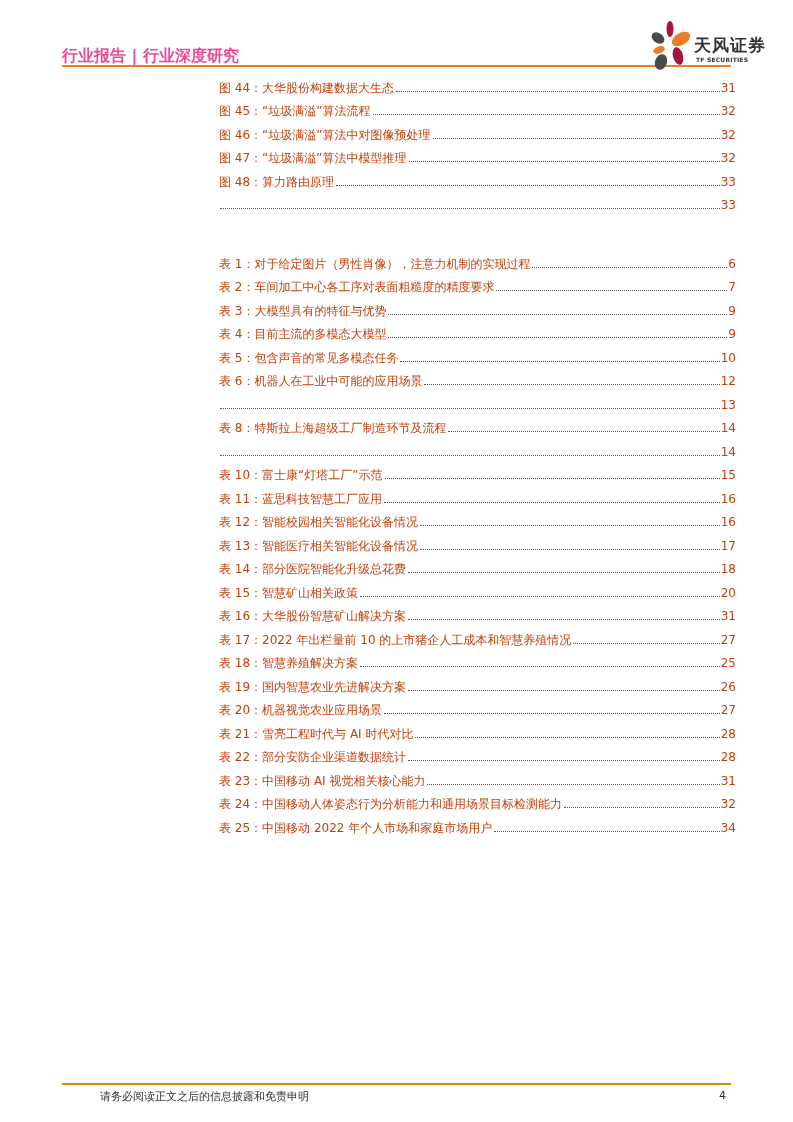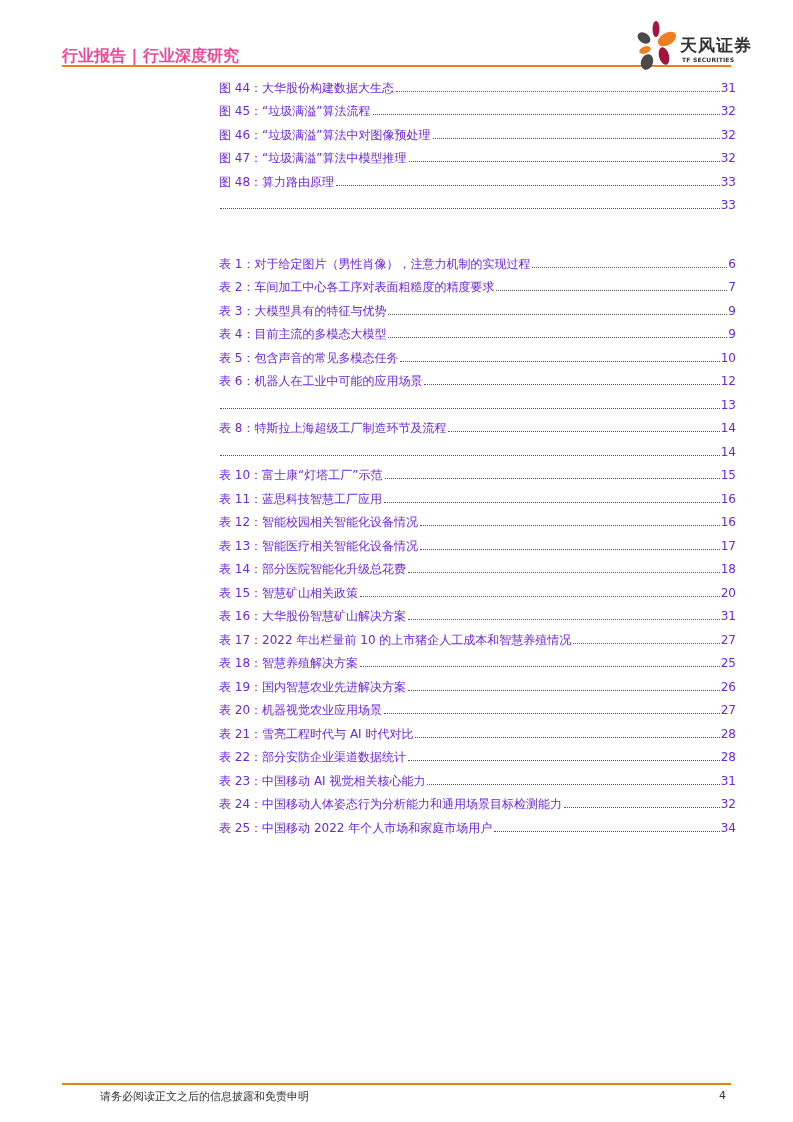--- a/index.html
+++ b/index.html
@@ -1,25 +1,25 @@
 <!DOCTYPE html>
 <html><head>
 <meta charset="utf-8">
 <style>
   html, body { margin: 0; padding: 0; background: #ffffff; }
   body { width: 793px; height: 1122px; position: relative; overflow: hidden;
          font-family: "DejaVu Sans", "Liberation Sans", sans-serif; color: #333333; }
   .header { position: absolute; left: 62px; top: 0; width: 669px; height: 66px; }
   .header-title { position: absolute; left: 0; top: 46px; font-size: 16px; font-weight: bold; color: #ec4899; letter-spacing: 0px; }
   .header-line { position: absolute; left: 62px; top: 65px; width: 669px; height: 2px; background: #ec7f22; }
-  .logo { position: absolute; left: 634px; top: 20px; width: 120px; height: 52px; }
+  .logo { position: absolute; left: 648px; top: 20px; width: 120px; height: 52px; }
   .logo-text { position: absolute; left: 46px; top: 14px; font-size: 17px; font-weight: bold; color: #333; letter-spacing: 1px; }
   .logo-sub { position: absolute; left: 48px; top: 36px; font-size: 6px; font-weight: bold; color: #333; letter-spacing: 0.2px; }
   .toc { position: absolute; left: 219px; width: 517px; }
-  .toc-row { position: relative; height: 23.5px; display: flex; align-items: flex-end; font-size: 12px; color: #6d28d9; line-height: 16px; }
+  .toc-row { position: relative; height: 23.5px; display: flex; align-items: flex-end; font-size: 12px; color: #c2410c; line-height: 16px; }
   .toc-label { white-space: nowrap; background: #fff; padding-right: 1px; }
   .toc-dots { flex: 1; border-bottom: 1px dotted #555; margin: 0 1px 4px 1px; height: 1px; }
   .toc-page { white-space: nowrap; margin-top: 16px; }
   .footer-line { position: absolute; left: 62px; top: 1083px; width: 669px; height: 2px; background: #d88a10; }
   .footer-text { position: absolute; left: 100px; top: 1089px; font-size: 11px; color: #333; text-align: right; }
   .footer-page { position: absolute; left: 719px; top: 1089px; font-size: 11px; color: #333; }
 </style>
 </head>
 <body>
 

